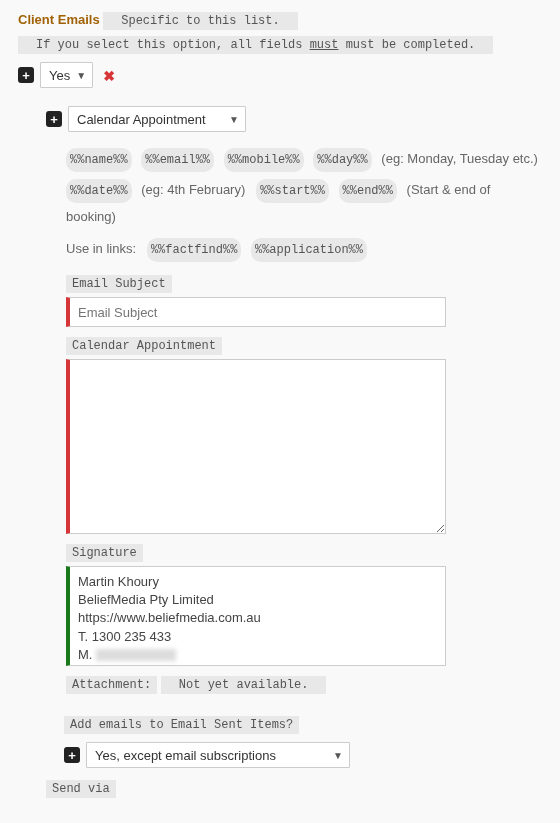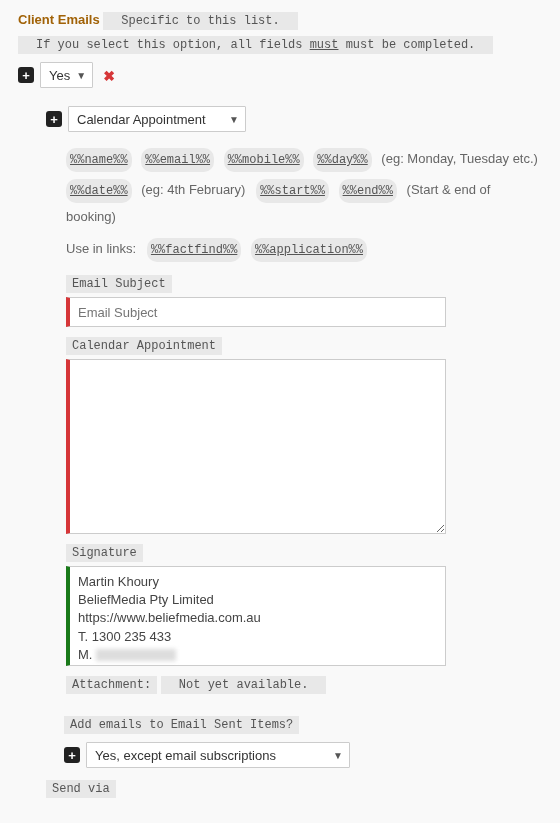--- a/index.html
+++ b/index.html
@@ -77,21 +77,20 @@
   }
   .indent1 { margin-left: 28px; }
   .indent2 { margin-left: 48px; }
   .tag-line { margin: 4px 0; line-height: 22px;}
   .merge-tag {
     background: #e8e8e8;
     padding: 1px 4px;
     font-family: Consolas, "Courier New", monospace;
     font-size: 12px;
     color: #555;
-    text-decoration: underline;
     display: inline-block;
     margin-right: 6px;
     margin-bottom: 3px;
     border-radius: 10px;
   }
   .hint {
     color: #666;
     font-size: 13px;
   }
   .label-block {

